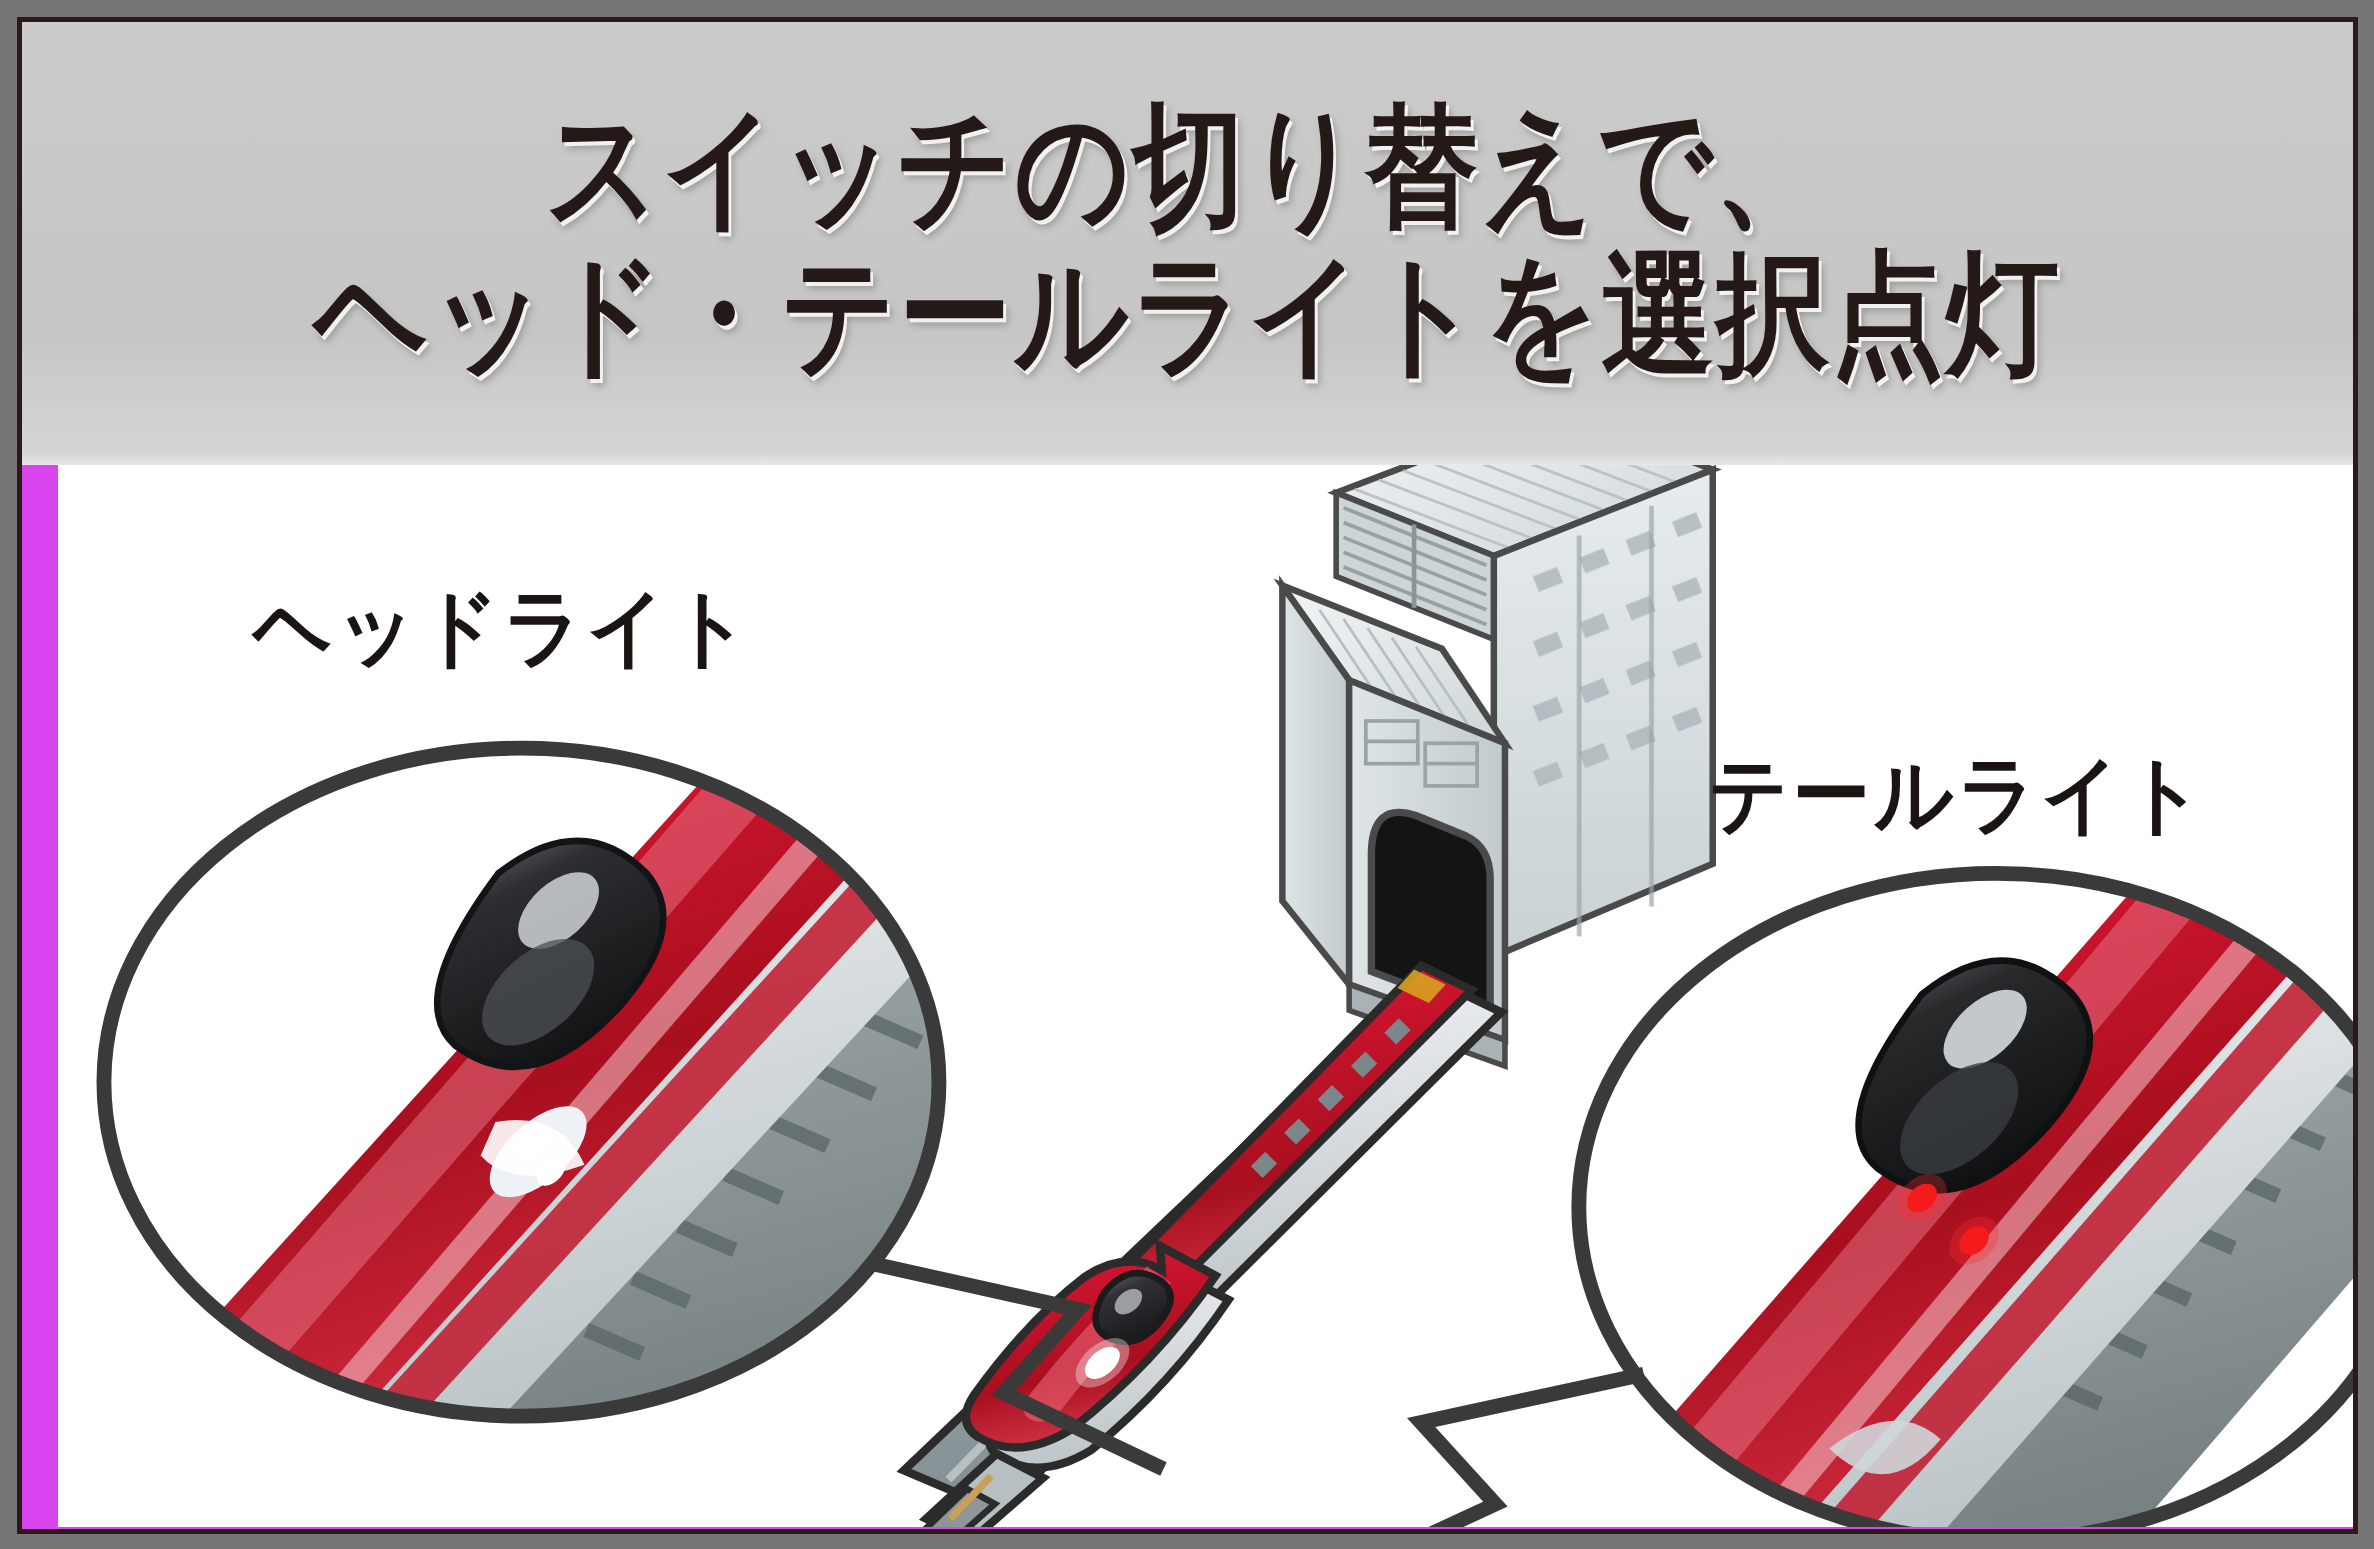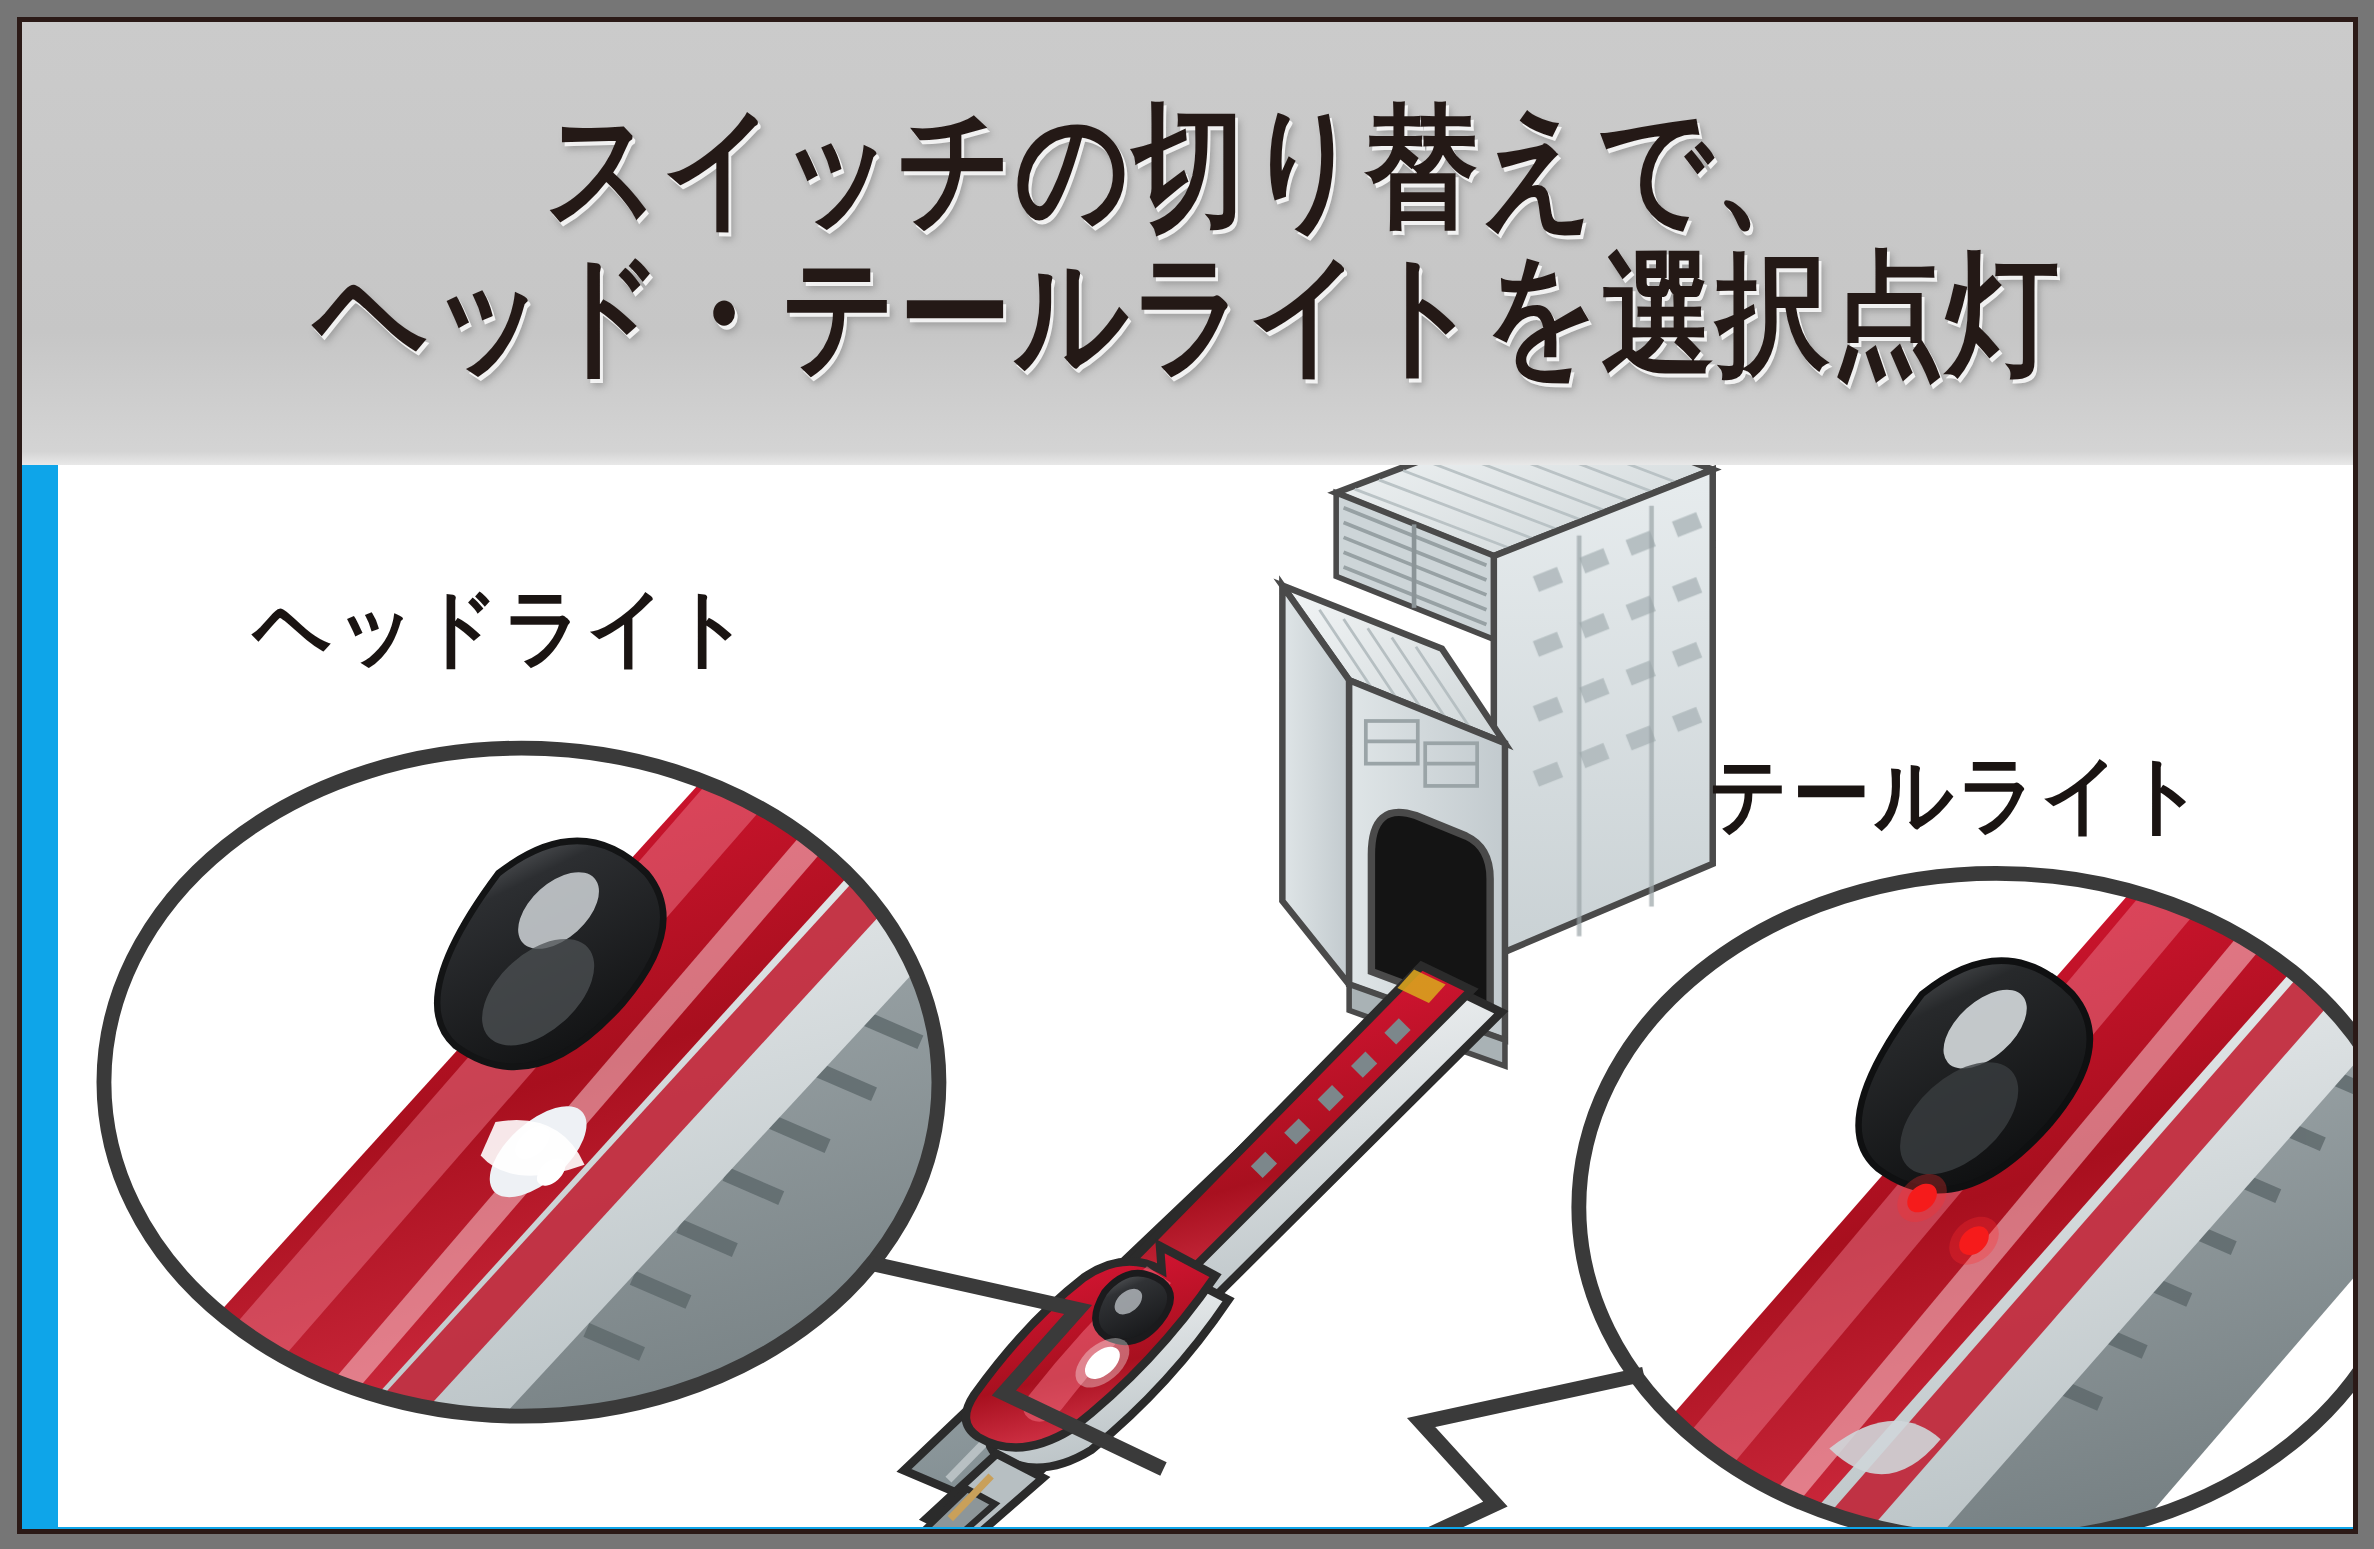--- a/index.html
+++ b/index.html
@@ -10,21 +10,21 @@
     width:2375px;height:1550px;
     background:#767676;
     overflow:hidden;
   }
 
   
   #frame{
     position:absolute;
     left:16.7px;top:16.7px;
     width:2341px;height:1517px;
-    background:#0ea5e9;
+    background:#d946ef;
     border:5.6px solid #2b1a17;
     box-sizing:border-box;
     overflow:hidden;
   }
 
   
   #header{
     position:absolute;left:0;top:0;
     width:100%;height:443px;
     background:linear-gradient(180deg,#cbcbcb 0%,#c6c6c6 70%,#d4d4d4 97%,#e8e8e8 100%);

